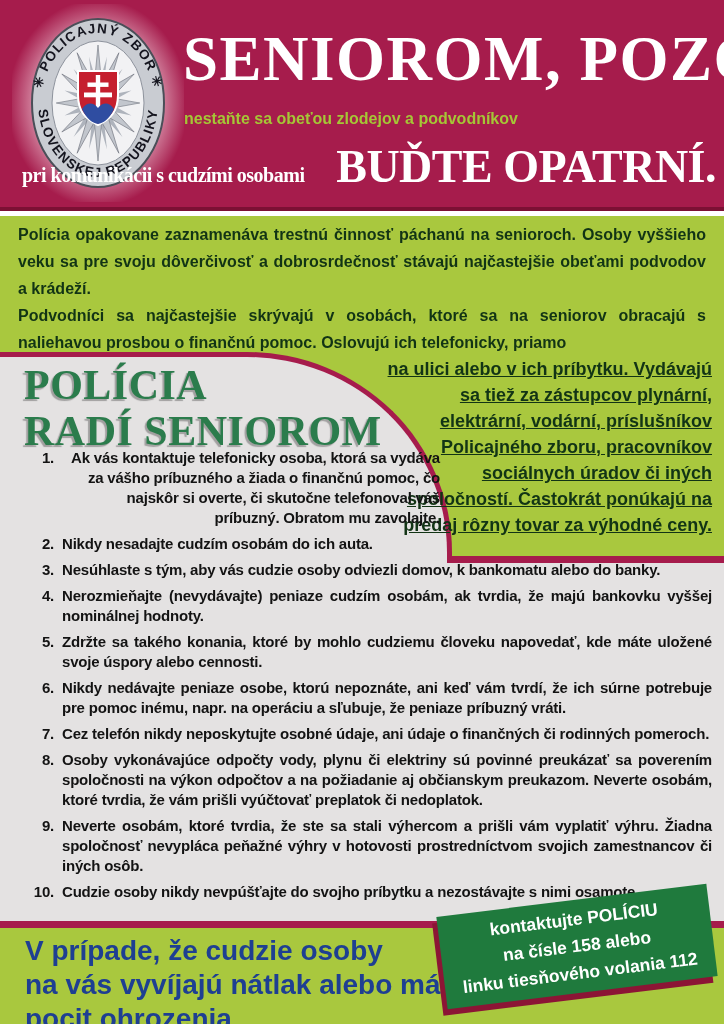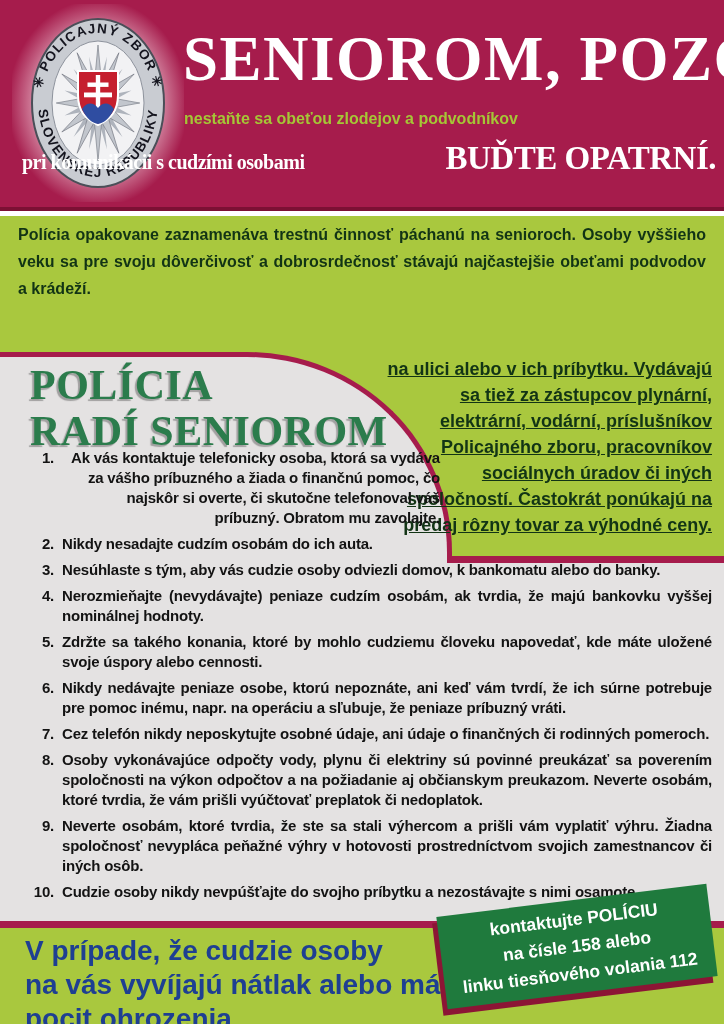--- a/index.html
+++ b/index.html
@@ -18,21 +18,21 @@
 
   .headline{position:absolute;left:183px;top:26px;width:534px;
       font-family:"Liberation Serif",serif;font-weight:bold;font-size:63px;line-height:66px;
       color:#ffffff;letter-spacing:1.5px;white-space:nowrap;}
   .subtitle{position:absolute;left:184px;top:104px;width:534px;
       font-weight:bold;font-size:16px;line-height:30px;color:#a5c636;white-space:nowrap;}
   .warning-row{position:absolute;left:22px;top:140px;width:694px;
       display:flex;align-items:baseline;justify-content:space-between;
       font-family:"Liberation Serif",serif;font-weight:bold;color:#ffffff;white-space:nowrap;}
   .warning-prefix{font-size:20px;letter-spacing:-0.5px;}
-  .warning-emphasis{font-size:33px;letter-spacing:-0.5px;}
+  .warning-emphasis{font-size:46px;letter-spacing:-0.5px;}
 
   
   .middle{position:absolute;left:0;top:216px;width:724px;height:712px;background:#a9c83e;}
 
   .intro{position:absolute;left:18px;top:221px;width:688px;z-index:2;
       font-weight:bold;font-size:16px;line-height:27px;color:#123415;text-align:justify;}
   .intro p{margin:0;}
 
   .right-column{position:absolute;left:382px;top:356px;width:330px;z-index:2;
       font-weight:bold;font-size:18px;line-height:26px;color:#123415;text-align:right;text-decoration:underline;}
@@ -40,21 +40,21 @@
   .panel-a{position:absolute;left:0;top:352px;width:452px;height:211px;z-index:1;
       background:#e4e2e2;border-top:5px solid #a61c4c;border-right:5px solid #a61c4c;
       border-top-right-radius:205px 200px;box-sizing:border-box;}
   .bar-right{position:absolute;left:430px;top:556px;width:294px;height:7px;background:#a61c4c;z-index:0;}
   .panel-b{position:absolute;left:0;top:563px;width:724px;height:358px;background:#e4e2e2;z-index:1;}
   .bar-bottom{position:absolute;left:0;top:921px;width:724px;height:7px;background:#a61c4c;z-index:1;}
 
   .advice-heading{position:absolute;left:24px;top:362px;z-index:3;
       font-family:"Liberation Serif",serif;font-weight:bold;font-size:42px;line-height:46px;
       color:#2b7c4c;letter-spacing:0.5px;white-space:pre-line;
-      text-shadow:-2px 2px 1px rgba(60,60,60,.4);margin-left:6px;}
+      text-shadow:-2px 2px 1px rgba(60,60,60,.4);}
 
   .advice-list{position:absolute;left:20px;top:448px;width:692px;z-index:3;
       margin:0;padding:0;list-style:none;}
   .advice-list li{display:flex;gap:8px;margin-bottom:6px;
       font-weight:bold;font-size:15px;line-height:20px;letter-spacing:-0.2px;color:#131313;}
   .advice-list .num{flex:none;min-width:34px;text-align:right;}
   .advice-list .txt{text-align:justify;}
   .advice-list li:first-child .txt{max-width:378px;text-align:right;}
 
   
@@ -134,20 +134,21 @@
       <span class="warning-emphasis">BUĎTE OPATRNÍ.</span>
     </div>
   </div>
   <div class="bar-darkred"></div>
   <div class="strip-white"></div>
 
   <div class="middle"></div>
 
   <div class="intro">
     <p>Polícia opakovane zaznamenáva trestnú činnosť páchanú na senioroch. Osoby vyššieho veku sa pre svoju dôverčivosť a dobrosrdečnosť stávajú najčastejšie obeťami podvodov a krádeží.</p>
+    <p>Podvodníci sa najčastejšie skrývajú v osobách, ktoré sa na seniorov obracajú s naliehavou prosbou o finančnú pomoc. Oslovujú ich telefonicky, priamo</p>
   </div>
 
   <div class="bar-right"></div>
   <div class="panel-a"></div>
   <div class="panel-b"></div>
   <div class="bar-bottom"></div>
 
   <div class="right-column">na ulici alebo v ich príbytku. Vydávajú sa tiež za zástupcov plynární, elektrární, vodární, príslušníkov Policajného zboru, pracovníkov sociálnych úradov či iných spoločností. Častokrát ponúkajú na predaj rôzny tovar za výhodné ceny.</div>
 
   <div class="advice-heading">POLÍCIA

